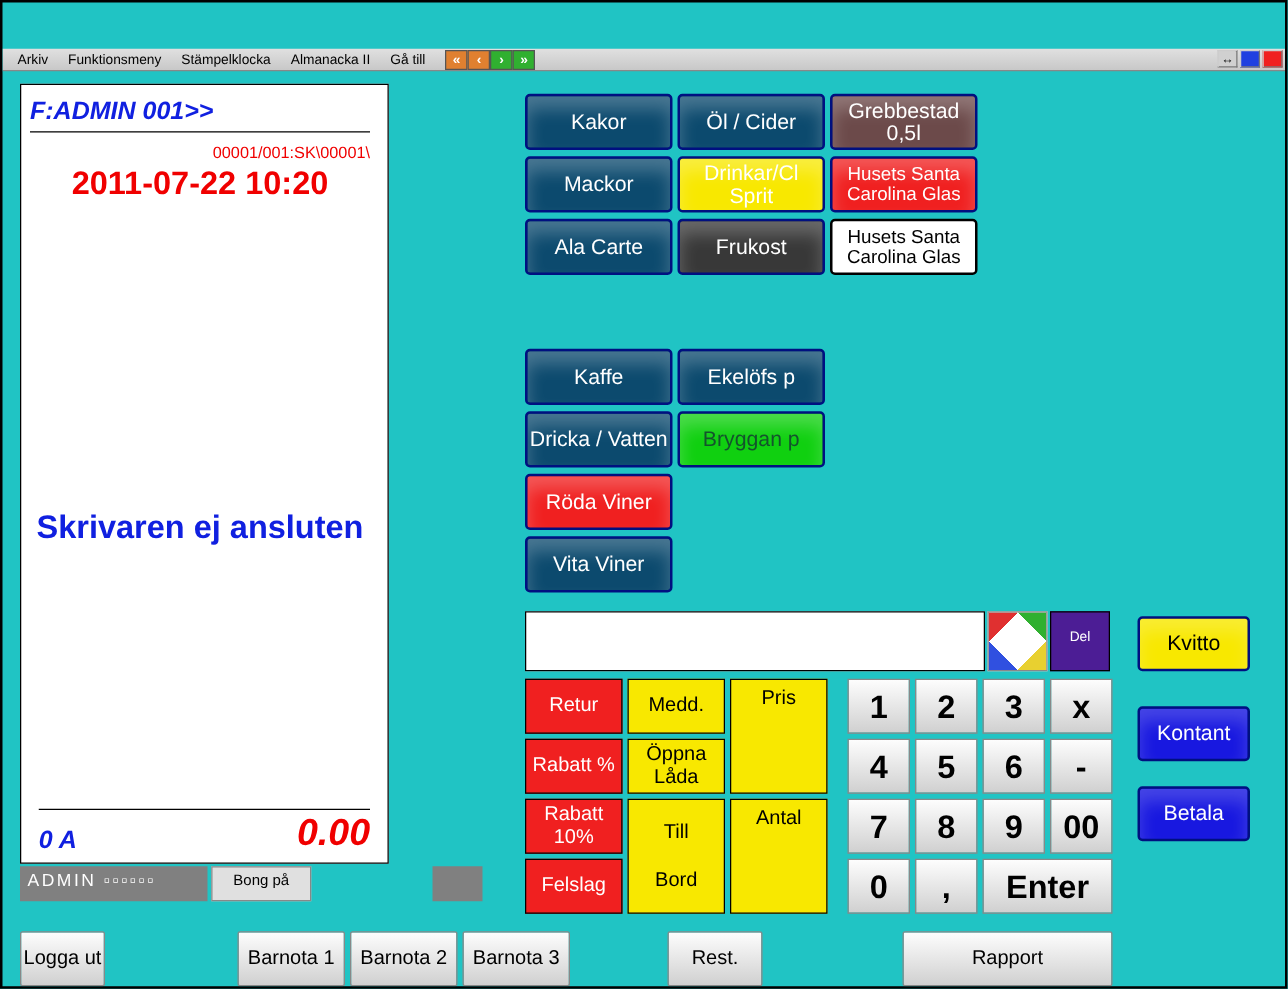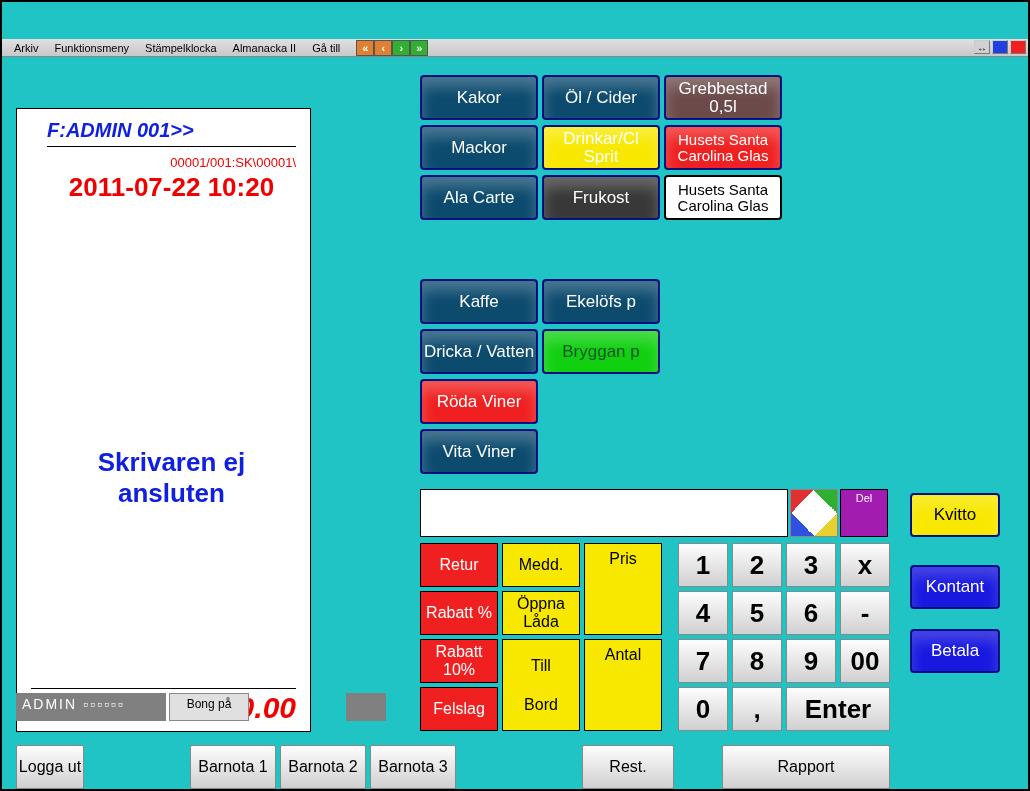--- a/index.html
+++ b/index.html
@@ -51,22 +51,21 @@
     position: relative;
     width: 100%;
     height: calc(100% - 18px);
   }
   .receipt {
     position: absolute;
     left: 14px; top: 10px;
     width: 295px; height: 624px;
     background: #fff;
     border: 1px solid #000;
-    padding: 10px 14px 4px 30px;
-    margin-top: 41px;
+    padding: 10px 14px 4px 7px;
   }
   .receipt .hdr {
     color: #1020e0;
     font-weight: bold;
     font-size: 20px;
     font-style: italic;
     padding-bottom: 4px;
   }
   .receipt .line { border-top: 1px solid #000; margin: 0 0 8px 0; }
   .receipt .small-red {
@@ -148,21 +147,21 @@
     position:absolute; width:48px; height:48px;
     background:
       linear-gradient(135deg,#e03030 0 50%, transparent 50%) left top/50% 50% no-repeat,
       linear-gradient(225deg,#30b030 0 50%, transparent 50%) right top/50% 50% no-repeat,
       linear-gradient(45deg,#3050e0 0 50%, transparent 50%) left bottom/50% 50% no-repeat,
       linear-gradient(315deg,#e8d030 0 50%, transparent 50%) right bottom/50% 50% no-repeat,
       #fff;
     border:1px solid #888;
     cursor:pointer;
   }
-  .del-btn { position:absolute; background:#a21caf; color:#fff; font-size:11px; border:1px solid #000; display:flex; align-items:flex-start; justify-content:center; padding-top:2px; cursor:pointer;}
+  .del-btn { position:absolute; background:#4c1d95; color:#fff; font-size:11px; border:1px solid #000; display:flex; align-items:flex-start; justify-content:center; padding-top:14px; cursor:pointer;}
 
   .pay-btn {
     position:absolute; width:90px; height:44px;
     border:2px solid #001080; border-radius:4px;
     display:flex; align-items:center; justify-content:center;
     font-size:17px; cursor:pointer;
     box-shadow: inset 0 10px 14px rgba(255,255,255,0.2);
   }
   .pay-yellow{background:#f8e800;color:#000;}
   .pay-blue{background:#1818e0;color:#fff;}
@@ -286,16 +285,16 @@
   <div class="key" style="left:784px;top:630px;width:104px;height:44px">Enter</div>
 
   <div class="pay-btn pay-yellow" style="left:908px;top:436px">Kvitto</div>
   <div class="pay-btn pay-blue" style="left:908px;top:508px">Kontant</div>
   <div class="pay-btn pay-blue" style="left:908px;top:572px">Betala</div>
 
   <div class="bottom-btn" style="left:14px;top:688px;width:68px">Logga ut</div>
   <div class="bottom-btn" style="left:188px;top:688px;width:86px">Barnota 1</div>
   <div class="bottom-btn" style="left:278px;top:688px;width:86px">Barnota 2</div>
   <div class="bottom-btn" style="left:368px;top:688px;width:86px">Barnota 3</div>
-  <div class="bottom-btn" style="left:580px;top:688px;width:92px">Rest.</div>
+  <div class="bottom-btn" style="left:532px;top:688px;width:76px">Rest.</div>
   <div class="bottom-btn" style="left:720px;top:688px;width:168px">Rapport</div>
 
 </div>
 
 </body></html>

